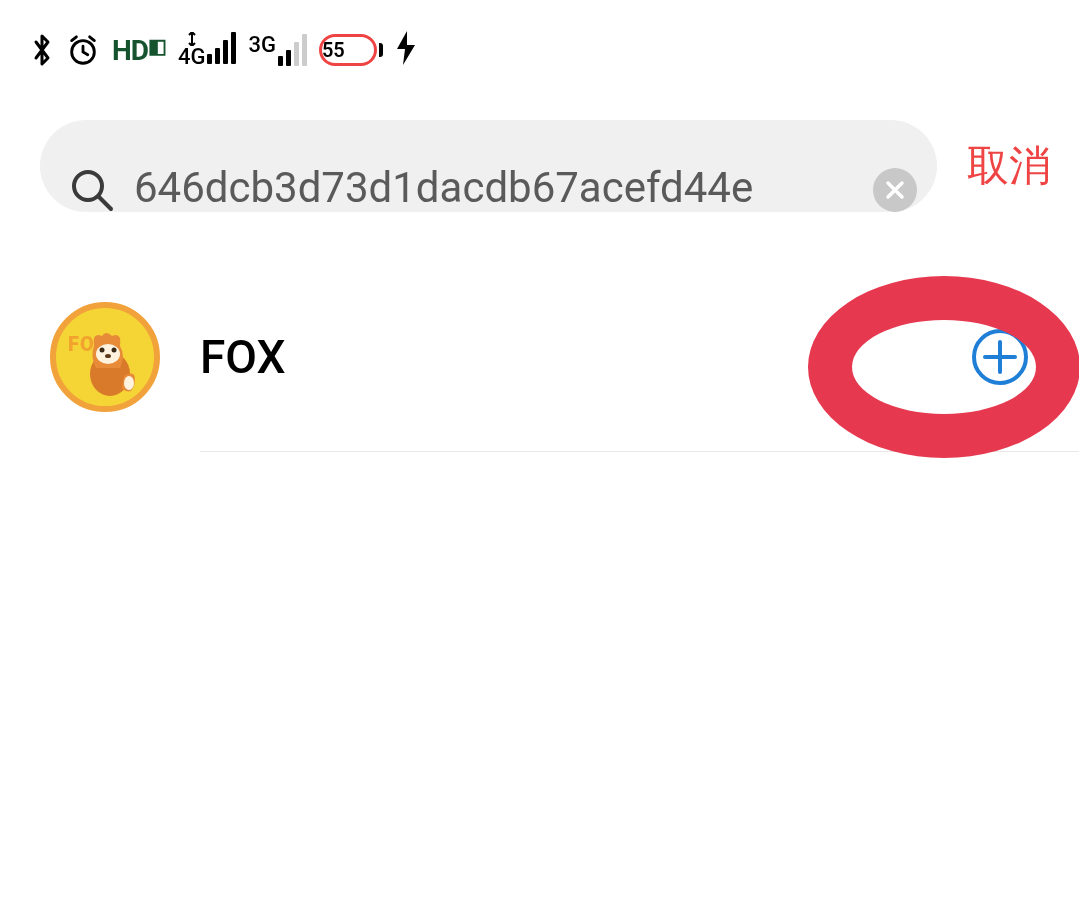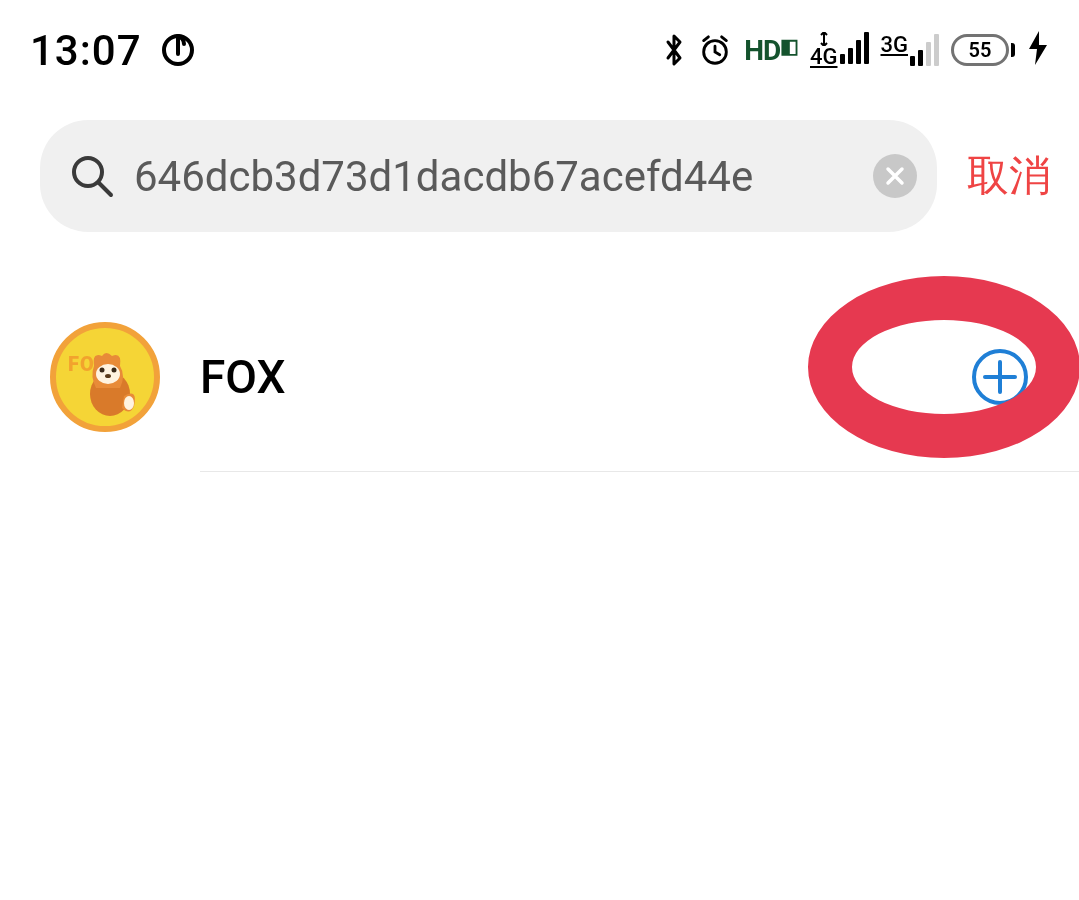--- a/index.html
+++ b/index.html
@@ -47,21 +47,20 @@
       color: #14532d;
       display: flex;
       align-items: flex-start;
       letter-spacing: -1px;
     }
     .hd-text .small { font-size: 20px; }
     .signal-group {
       display: flex;
       align-items: flex-start;
       gap: 2px;
-      text-decoration: underline;
     }
     .signal-label {
       font-size: 22px;
       font-weight: 500;
       color: #000;
       line-height: 1;
     }
     .signal-bars {
       display: flex;
       align-items: flex-end;
@@ -78,27 +77,26 @@
     .signal-bar.b3 { height: 24px; }
     .signal-bar.b4 { height: 32px; }
     .signal-bars.half .signal-bar.b3,
     .signal-bars.half .signal-bar.b4 { background: #ccc; }
     .battery {
       display: flex;
       align-items: center;
       gap: 2px;
     }
     .battery-body {
-      border: 3px solid #737373;
+      border: 3px solid #ef4444;
       border-radius: 16px;
       width: 58px;
       height: 32px;
       display: flex;
       align-items: center;
-      justify-content: center;
       position: relative;
     }
     .battery-cap {
       width: 4px;
       height: 14px;
       background: #000;
       border-radius: 0 3px 3px 0;
     }
     .battery-level {
       font-size: 20px;
@@ -111,23 +109,23 @@
     .search-row {
       display: flex;
       align-items: center;
       padding: 20px 28px 20px 40px;
       gap: 30px;
     }
     .search-pill {
       flex: 1;
       background: #f0f0f0;
       border-radius: 48px;
-      height: 112px;
-      display: flex;
-      align-items: center;
+      height: 92px;
+      display: flex;
+      align-items: flex-end;
       padding: 0 20px 0 30px;
       gap: 20px;
       min-width: 0;
     }
     .search-icon-wrap {
       flex-shrink: 0;
       width: 44px;
       height: 44px;
     }
     .search-input {
@@ -234,30 +232,20 @@
       position: absolute;
       border: 44px solid #e63950;
       border-radius: 50%;
       pointer-events: none;
     }
   </style>
 </head>
 <body>
 
 <div class="status-bar">
-  <div class="status-left">
-    <span class="status-time">13:07</span>
-    <span class="status-brand-icon">
-      <svg class="status-icon-svg" viewBox="0 0 36 36" width="36" height="36">
-        <circle cx="18" cy="18" r="14" fill="none" stroke="#000" stroke-width="4"></circle>
-        <path d="M18 4 L18 22" stroke="#000" stroke-width="4" stroke-linecap="round"></path>
-        <path d="M18 4 Q24 6 24 12" stroke="#000" stroke-width="4" fill="none" stroke-linecap="round"></path>
-      </svg>
-    </span>
-  </div>
   <div class="status-right">
     <span>
       <svg class="status-icon-svg" viewBox="0 0 24 36" width="24" height="36">
         <path d="M6 10 L18 26 L12 32 L12 4 L18 10 L6 26" fill="none" stroke="#000" stroke-width="3" stroke-linejoin="round" stroke-linecap="round"></path>
       </svg>
     </span>
     <span>
       <svg class="status-icon-svg" viewBox="0 0 36 36" width="34" height="34">
         <circle cx="18" cy="20" r="12" fill="none" stroke="#000" stroke-width="3"></circle>
         <path d="M18 14 L18 20 L23 23" fill="none" stroke="#000" stroke-width="3" stroke-linecap="round"></path>

